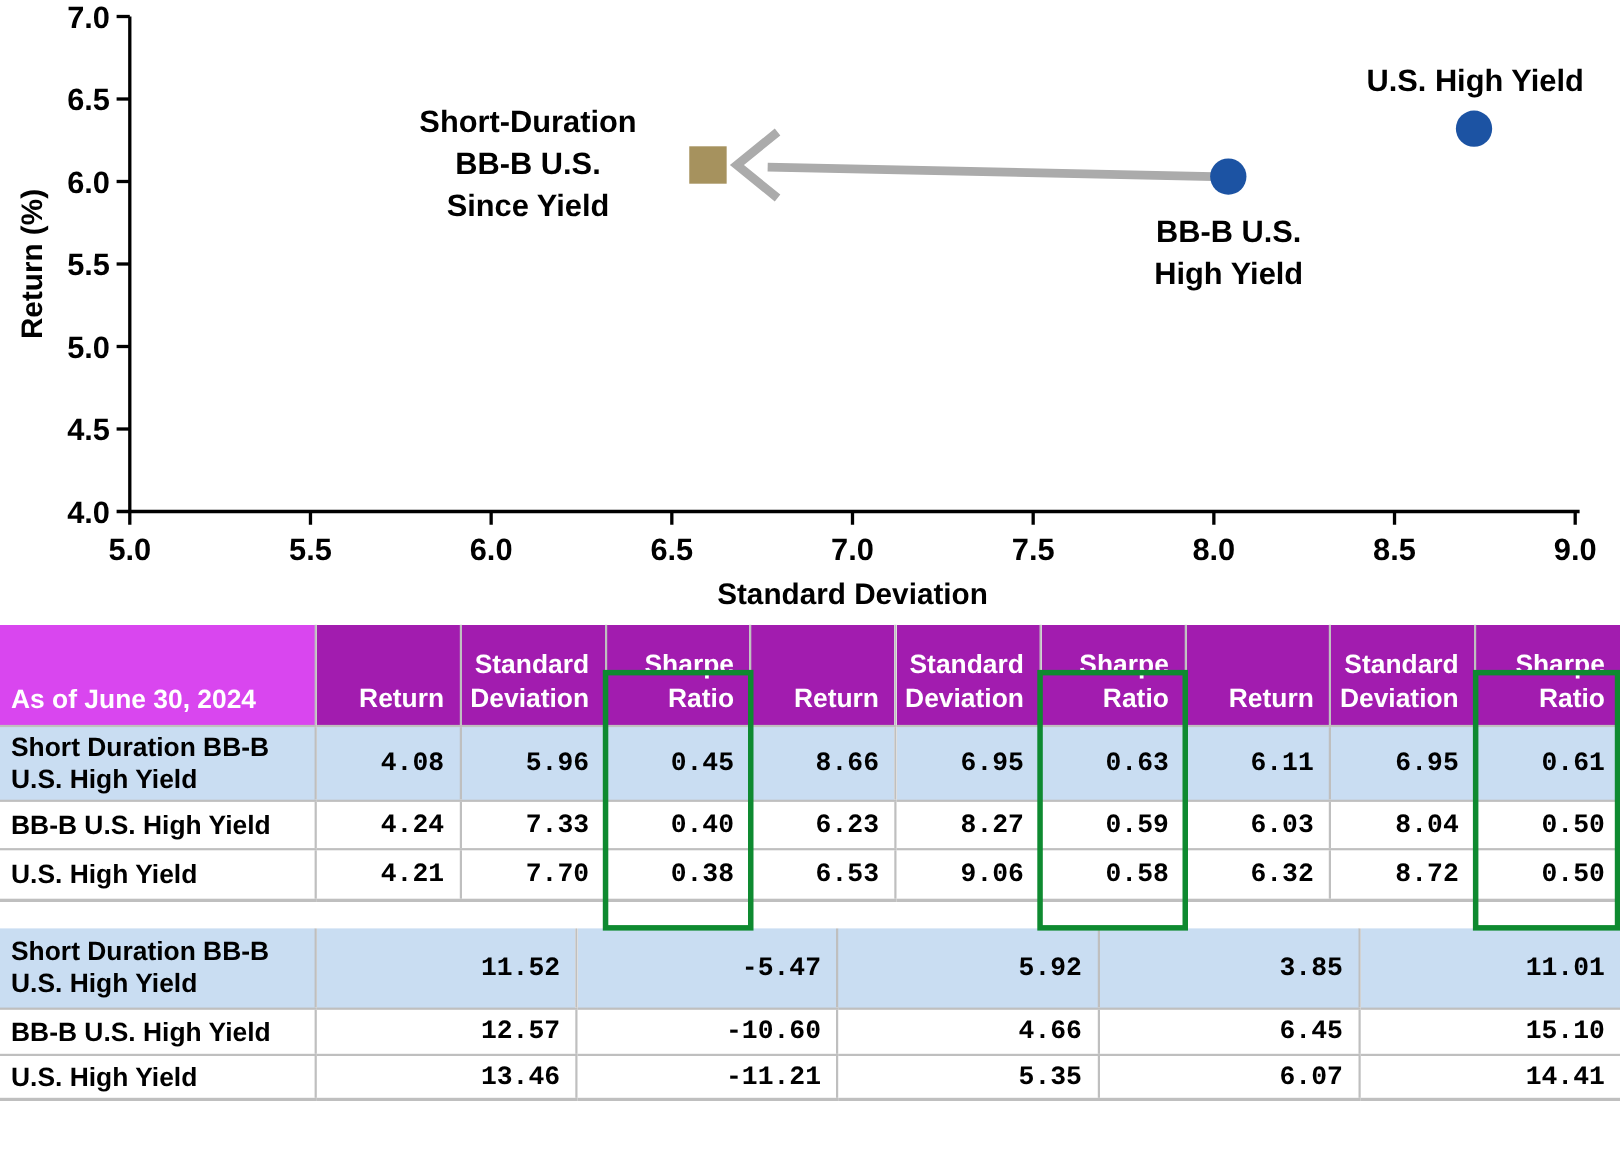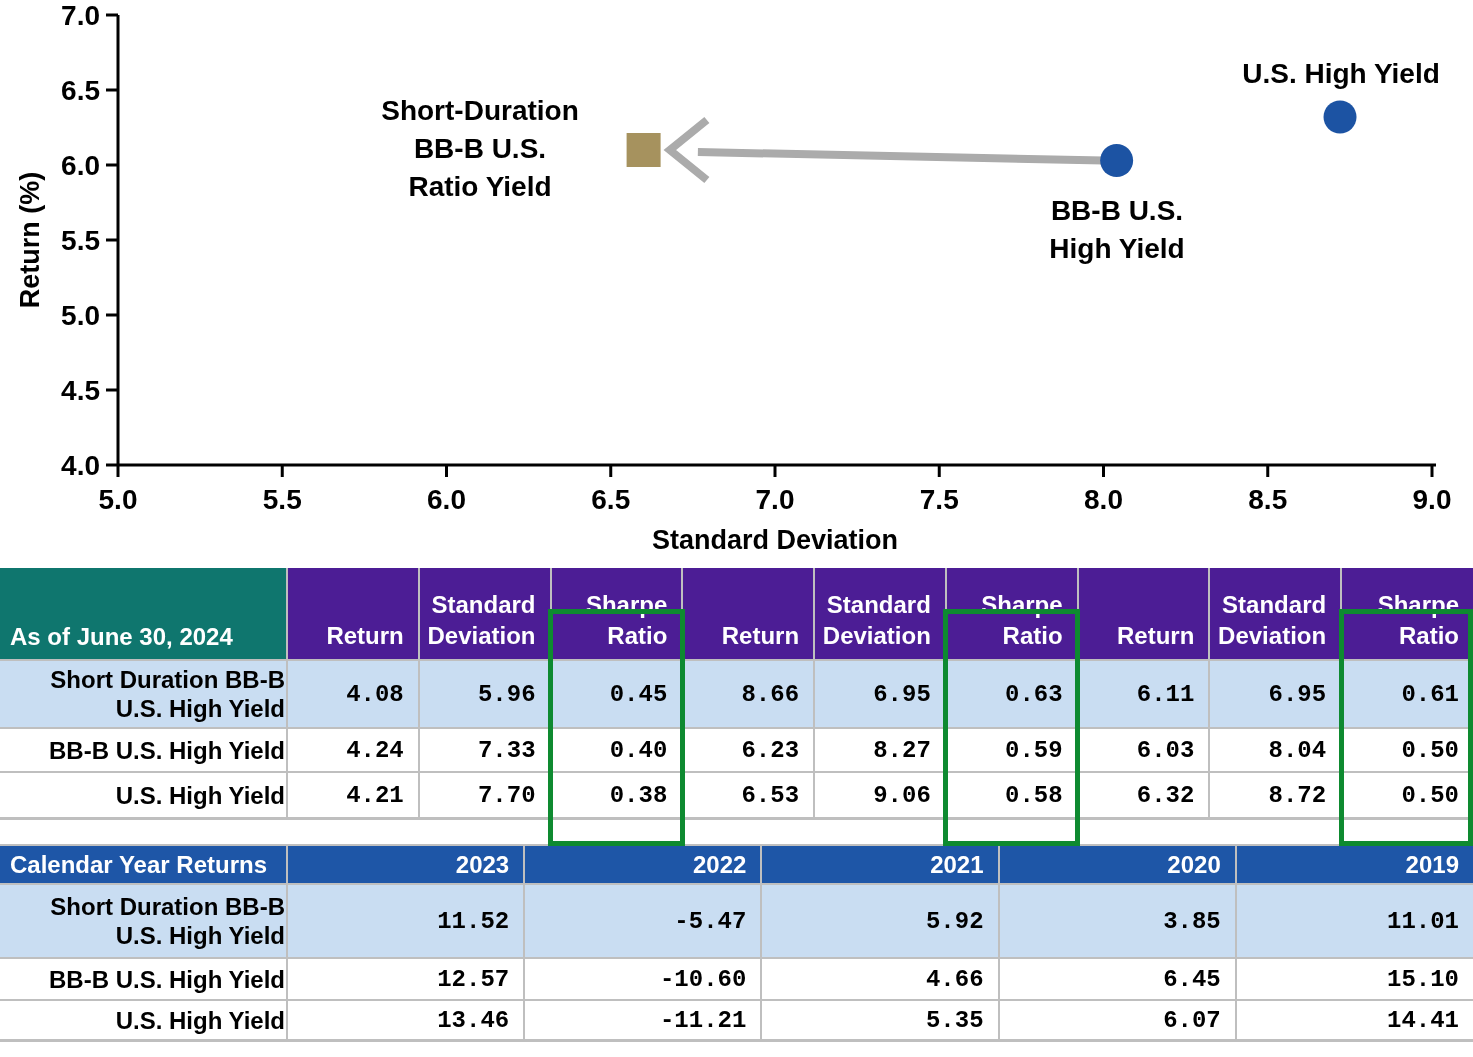--- a/index.html
+++ b/index.html
@@ -36,29 +36,29 @@
   table { border-collapse:collapse; table-layout:fixed; width:1473px; }
   td { font-size:24px; overflow:hidden; }
   #table1-wrap { position:relative; }
 
   .corner    { background:#fff; border-bottom:2px solid #BFBFBF; border-top:2px solid #FFFFFF; }
   .group-hdr {
     background:#1E4471; color:#fff; text-align:center; height:44px;
     border-left:2px solid #BFBFBF; border-bottom:2px solid #BFBFBF; border-top:2px solid #BFBFBF;
   }
   .as-of {
-    background:#0f766e; color:#fff; text-align:left; vertical-align:bottom;
+    background:#d946ef; color:#fff; text-align:left; vertical-align:bottom;
     padding:0 0 8px 10px; border-bottom:2px solid #BFBFBF; white-space:nowrap;
   }
   .col-hdr {
-    background:#4c1d95; color:#fff; text-align:right; vertical-align:bottom;
+    background:#a21caf; color:#fff; text-align:right; vertical-align:bottom;
     height:83px; padding:0 14px 8px 0; line-height:31px;
     border-left:2px solid #BFBFBF; border-bottom:2px solid #BFBFBF; white-space:pre-line;
   }
-  .row-label { text-align:right; padding-left:10px; white-space:pre-line; line-height:29px; }
+  .row-label { text-align:left; padding-left:10px; white-space:pre-line; line-height:29px; }
   .num { text-align:right; padding-right:14px; border-left:2px solid #BFBFBF;font-family:Liberation Mono, monospace; }
   tr.light td { background:#C9DDF2; }
   tr.data td { border-bottom:2px solid #BFBFBF; }
   tr.data.last td { border-bottom:3px solid #BFBFBF; }
   tr.rowA td { height:64px; }
   tr.rowB td { height:40px; }
   tr.rowC td { height:42px; }
 
   .green-box {
     position:absolute; border:5px solid #0E8A30; box-sizing:border-box;
@@ -122,21 +122,21 @@
       <line x1="1103.5" y1="160.49999999999997" x2="697.8799999999999" y2="152.00000000000006" stroke="#ABABAB" stroke-width="8"></line>
       <polyline points="706.8799999999999,120.00000000000006 669.8799999999999,150.00000000000006 706.8799999999999,180.00000000000006" fill="none" stroke="#ABABAB" stroke-width="8"></polyline>
       <rect x="626.5999999999999" y="133.00000000000006" width="34" height="34" fill="#A6925E"></rect>
       <circle cx="1116.6399999999999" cy="160.49999999999997" r="16.5" fill="#1C53A3"></circle>
       <circle cx="1340.0200000000002" cy="116.99999999999996" r="16.5" fill="#1C53A3"></circle>
     </svg>
   <div class="y-title">Return (%)</div>
   <div class="x-title">Standard Deviation</div>
   <div id="ann-short" class="ann">Short-Duration
 BB-B U.S.
-Ratio Yield</div>
+Since Yield</div>
   <div id="ann-ushy" class="ann">U.S. High Yield</div>
   <div id="ann-bbb" class="ann">BB-B U.S.
 High Yield</div>
 </div>
 
 <div id="table1-wrap">
   <table>
     <colgroup>
       <col style="width:287px">
       <col span="9">
@@ -205,28 +205,20 @@
 </div>
 
 <div class="gap"></div>
 
 <table>
   <colgroup>
     <col style="width:287px">
     <col span="5">
   </colgroup>
   <tbody>
-      <tr class="t2-hdr">
-    <td class="t2-label-hdr">Calendar Year Returns</td>
-    <td class="t2-year">2023</td>
-    <td class="t2-year">2022</td>
-    <td class="t2-year">2021</td>
-    <td class="t2-year">2020</td>
-    <td class="t2-year">2019</td>
-  </tr>
   <tr class="data light t2-rowA">
     <td class="row-label">Short Duration BB-B
 U.S. High Yield</td>
     <td class="num">11.52</td>
     <td class="num">-5.47</td>
     <td class="num">5.92</td>
     <td class="num">3.85</td>
     <td class="num">11.01</td>
   </tr>
   <tr class="data t2-rowB">

